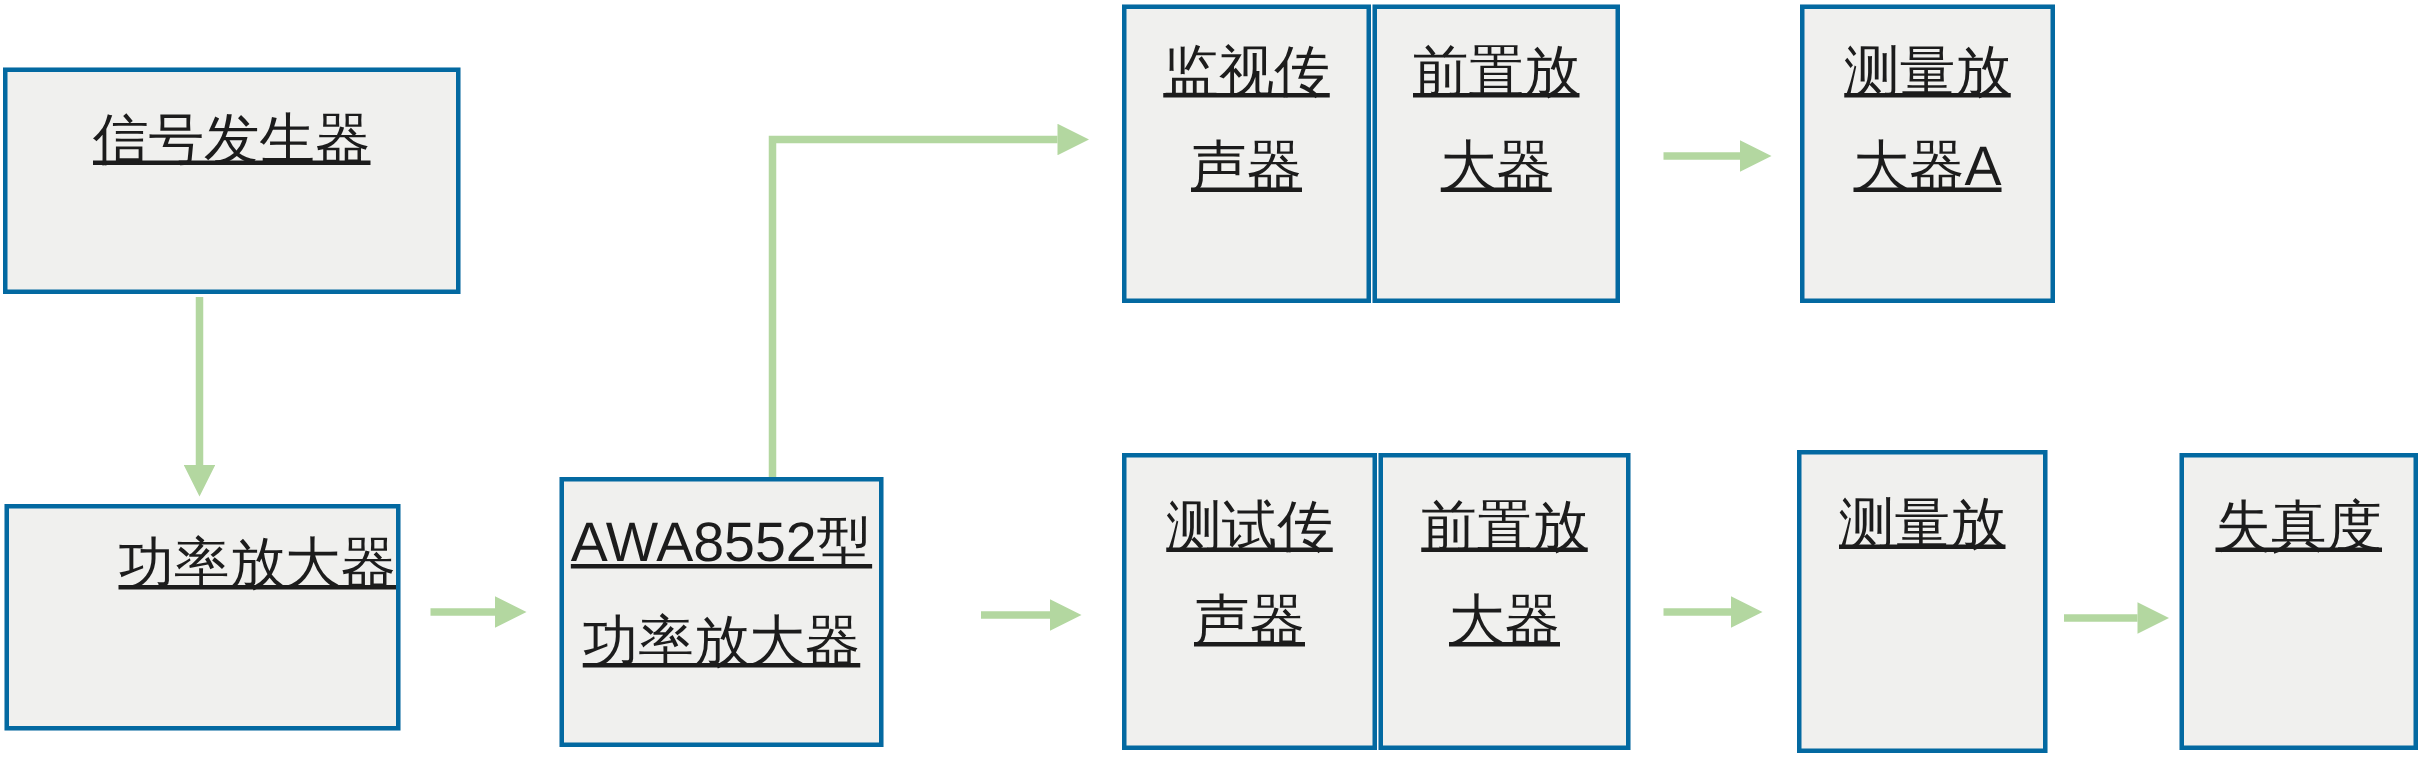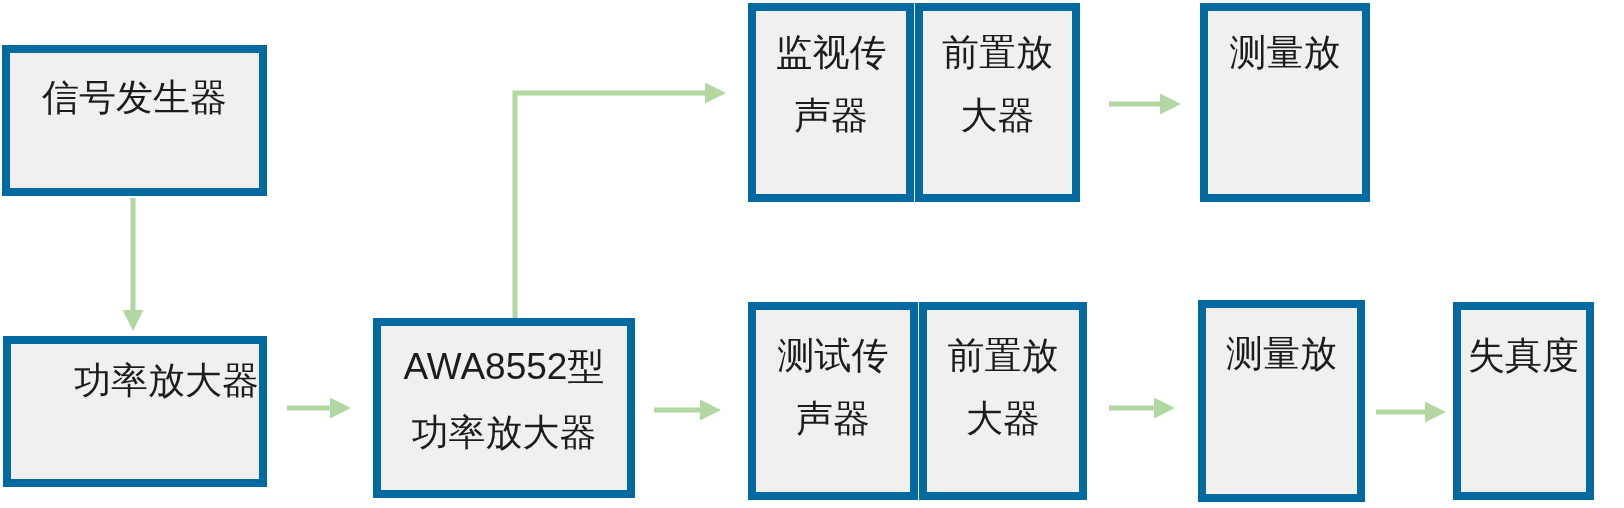--- a/index.html
+++ b/index.html
@@ -20,25 +20,26 @@
     left: 0;
     top: 0;
     width: 1624px;
     height: 508px;
     pointer-events: none;
   }
   .node {
     position: absolute;
     box-sizing: border-box;
     background: #f0f0ee;
-    border: 8px solid #0369a1;
+    border: 3px solid #0369a1;
     text-align: center;
     color: #1c1c1c;
     font-size: 37px;
     white-space: nowrap;
+    text-decoration: underline;
   }
   .nline {
     display: block;
   }
 </style>
 </head>
 <body>
 
 <div class="canvas">
 
@@ -50,58 +51,59 @@
     </defs>
     <path d="M 133 198 L 133 310" stroke="#b3d7a0" stroke-width="5" fill="none" marker-end="url(#ah)"></path>
     <path d="M 287 408 L 330 408" stroke="#b3d7a0" stroke-width="5" fill="none" marker-end="url(#ah)"></path>
     <path d="M 515 319 L 515 93 L 705 93" stroke="#b3d7a0" stroke-width="5" fill="none" stroke-linejoin="miter" marker-end="url(#ah)"></path>
     <path d="M 654 410 L 700 410" stroke="#b3d7a0" stroke-width="5" fill="none" marker-end="url(#ah)"></path>
     <path d="M 1109 104 L 1160 104" stroke="#b3d7a0" stroke-width="5" fill="none" marker-end="url(#ah)"></path>
     <path d="M 1109 408 L 1154 408" stroke="#b3d7a0" stroke-width="5" fill="none" marker-end="url(#ah)"></path>
     <path d="M 1376 412 L 1425 412" stroke="#b3d7a0" stroke-width="5" fill="none" marker-end="url(#ah)"></path>
   </svg>
 
-  <div class="node" style="left:2px; top:45px; width:265px; height:151px; padding-top:25px; line-height:40px;">
+  <div class="node" style="left:2px; top:45px; width:305px; height:151px; padding-top:25px; line-height:40px;">
     <span class="nline">信号发生器</span>
   </div>
 
   <div class="node" style="left:3px; top:336px; width:264px; height:151px; padding-top:17px; line-height:40px;text-align:right;">
     <span class="nline">功率放大器</span>
   </div>
 
-  <div class="node" style="left:373px; top:318px; width:262px; height:180px; padding-top:8px; line-height:66px;">
+  <div class="node" style="left:373px; top:318px; width:216px; height:180px; padding-top:8px; line-height:66px;">
     <span class="nline">AWA8552型</span>
     <span class="nline">功率放大器</span>
   </div>
 
   <div class="node" style="left:748px; top:3px; width:166px; height:199px; padding-top:10px; line-height:63px;">
     <span class="nline">监视传</span>
     <span class="nline">声器</span>
   </div>
 
   <div class="node" style="left:915px; top:3px; width:165px; height:199px; padding-top:10px; line-height:63px;">
     <span class="nline">前置放</span>
     <span class="nline">大器</span>
   </div>
 
   <div class="node" style="left:1200px; top:3px; width:170px; height:199px; padding-top:10px; line-height:63px;">
     <span class="nline">测量放</span>
+    <span class="nline">大器A</span>
   </div>
 
   <div class="node" style="left:748px; top:302px; width:170px; height:198px; padding-top:14px; line-height:63px;">
     <span class="nline">测试传</span>
     <span class="nline">声器</span>
   </div>
 
   <div class="node" style="left:919px; top:302px; width:168px; height:198px; padding-top:14px; line-height:63px;">
     <span class="nline">前置放</span>
     <span class="nline">大器</span>
   </div>
 
   <div class="node" style="left:1198px; top:300px; width:167px; height:202px; padding-top:14px; line-height:63px;">
     <span class="nline">测量放</span>
   </div>
 
-  <div class="node" style="left:1453px; top:302px; width:141px; height:198px; padding-top:14px; line-height:63px;">
+  <div class="node" style="left:1453px; top:302px; width:159px; height:198px; padding-top:14px; line-height:63px;">
     <span class="nline">失真度</span>
   </div>
 
 </div>
 
 </body></html>

